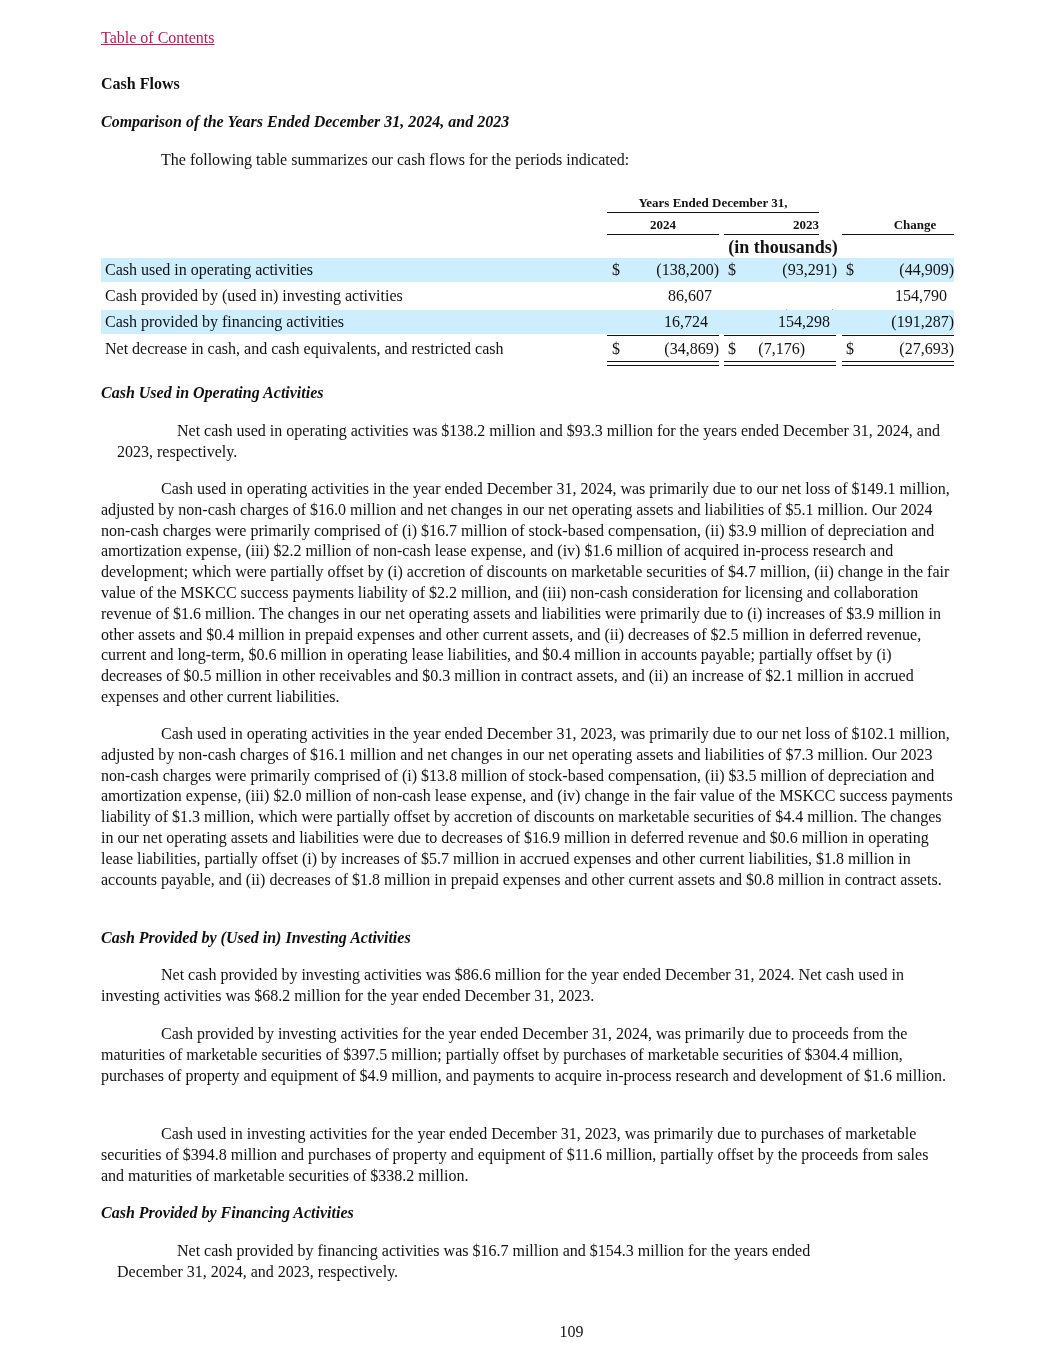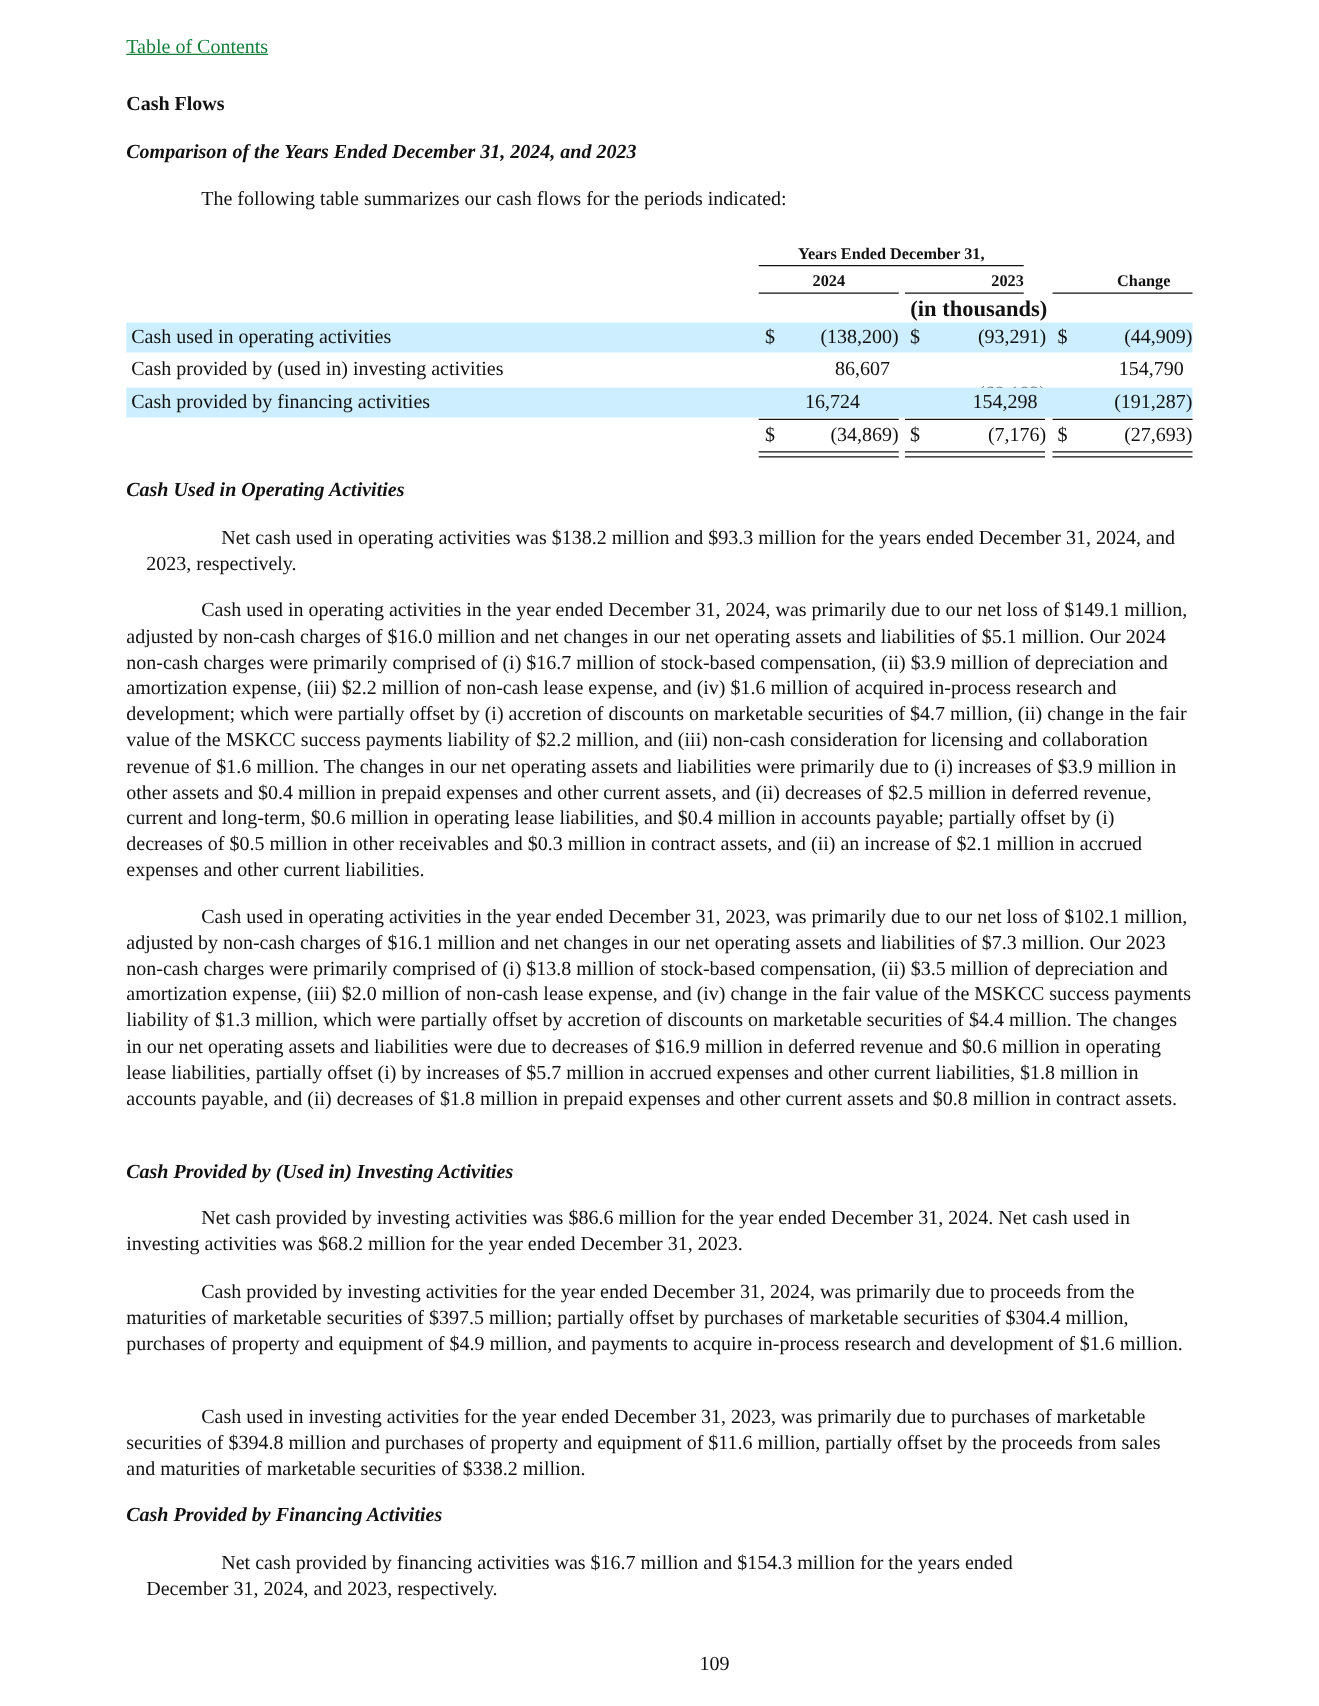--- a/index.html
+++ b/index.html
@@ -4,21 +4,21 @@
 <style>
   html, body { margin: 0; padding: 0; background: #ffffff; }
   body {
     width: 1055px; height: 1365px; position: relative; overflow: hidden;
     font-family: "Liberation Serif", "DejaVu Serif", serif;
     color: #111111;
     font-size: 16px;
   }
   .toc-link {
     position: absolute; left: 101px; top: 28px;
-    color: #15803d; text-decoration: underline; font-size: 16px; line-height: 20px;
+    color: #be185d; text-decoration: underline; font-size: 16px; line-height: 20px;
   }
   .h-bold {
     position: absolute; left: 101px; font-weight: bold; font-size: 16px; line-height: 20px;
   }
   .h-bi {
     position: absolute; left: 101px; font-weight: bold; font-style: italic; font-size: 16px; line-height: 20px;
   }
   .para {
     position: absolute; left: 101px; width: 853px;
     font-size: 16px; line-height: 20.8px; text-align: left;
@@ -75,33 +75,34 @@
 
   <div class="row" style="top:89px;">
     <span class="label">Cash provided by (used in) investing activities</span>
     <span class="val" style="left:530px; width:81px;">86,607</span>
     <span class="val" style="left:640px; width:96px;margin-top:20px;">(68,183)</span>
     <span class="val" style="left:760px; width:86px;">154,790</span>
   </div>
 
   <div class="row shaded" style="top:115px;">
     <span class="label">Cash provided by financing activities</span>
-    <span class="val" style="left:506px; width:81px;">16,724</span>
+    <span class="val" style="left:526px; width:81px;">16,724</span>
     <span class="val" style="left:640px; width:89px;">154,298</span>
     <span class="val" style="left:760px; width:93px;">(191,287)</span>
   </div>
   <div class="line" style="left:506px; width:112px; top:140px;"></div>
   <div class="line" style="left:623px; width:112px; top:140px;"></div>
   <div class="line" style="left:741px; width:112px; top:140px;"></div>
 
   <div class="row" style="top:142px;">
+    <span class="label">Net decrease in cash, and cash equivalents, and restricted cash</span>
     <span class="cur" style="left:511px;">$</span>
     <span class="val" style="left:530px; width:88px;">(34,869)</span>
     <span class="cur" style="left:627px;">$</span>
-    <span class="val" style="left:640px; width:96px;">(7,176)</span>
+    <span class="val" style="left:608px; width:96px;">(7,176)</span>
     <span class="cur" style="left:745px;">$</span>
     <span class="val" style="left:760px; width:93px;">(27,693)</span>
   </div>
   <div class="dbl" style="left:506px; width:112px; top:166px;"></div>
   <div class="dbl" style="left:623px; width:112px; top:166px;"></div>
   <div class="dbl" style="left:741px; width:112px; top:166px;"></div>
 </div>
 
 <div class="h-bi" style="top:383px;">Cash Used in Operating Activities</div>
 <div class="para off" style="top:421px;"><span class="indent"></span><span>Net cash used in operating activities was $138.2 million and $93.3 million for the years ended December 31, 2024, and 2023, respectively.</span></div>

